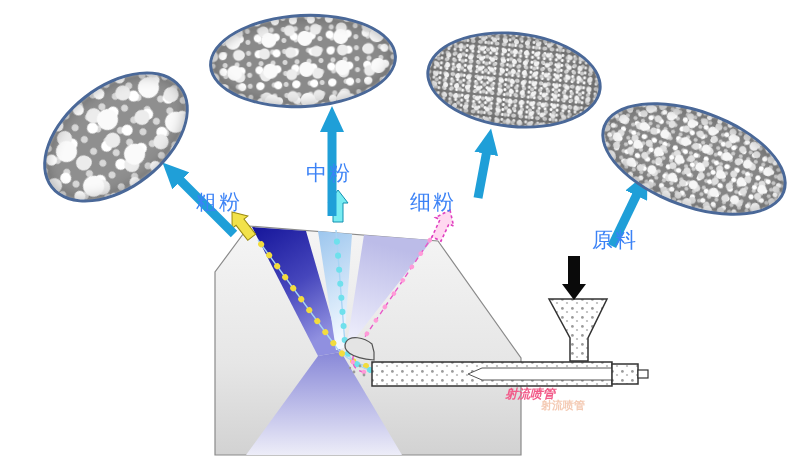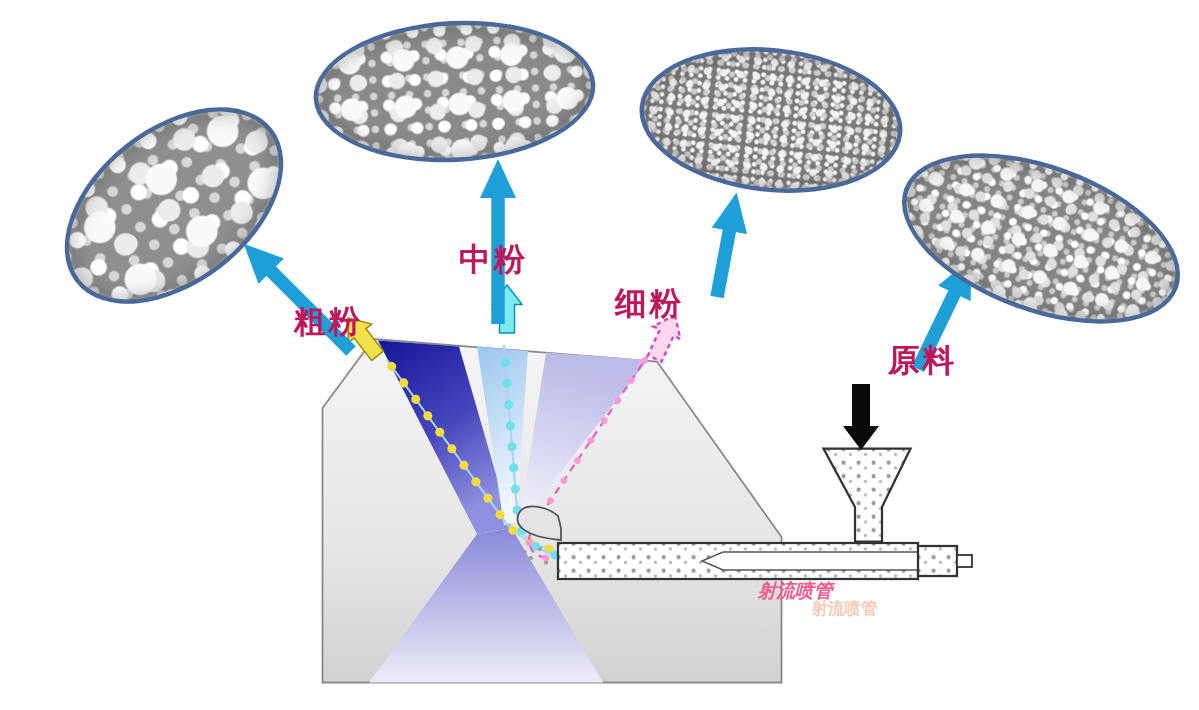--- a/index.html
+++ b/index.html
@@ -37,23 +37,23 @@
       background-position:1px 2px,4px 0px,2px 3px;}
   .m-raw{left:597px;top:110px;width:188px;height:92px;transform:rotate(20deg);
       background-color:#858585;
       background-image:
         radial-gradient(circle,#f6f6f6 0 4px,transparent 5px),
         radial-gradient(circle,#e0e0e0 0 3px,transparent 4px),
         radial-gradient(circle,#ffffff 0 2px,transparent 3px),
         radial-gradient(circle,#cccccc 0 1.5px,transparent 2.5px);
       background-size:22px 19px,15px 13px,11px 10px,8px 7px;
       background-position:3px 4px,9px 1px,1px 7px,5px 3px;}
-  .lbl{position:absolute;z-index:3;font-size:21px;font-weight:700;color:#be185d;
+  .lbl{position:absolute;z-index:3;font-size:21px;font-weight:400;color:#3b82f6;
        letter-spacing:2px;white-space:nowrap;}
-  .lbl-coarse{left:196px;top:200px;}
+  .lbl-coarse{left:196px;top:188px;}
   .lbl-medium{left:306px;top:159px;}
   .lbl-fine{left:410px;top:188px;}
   .lbl-raw{left:592px;top:226px;}
   .wm{position:absolute;z-index:3;font-weight:700;white-space:nowrap;font-family:Liberation Mono, monospace;}
   .wm-primary{left:505px;top:386px;font-size:12.5px;color:#f25c8a;font-style:italic;}
   .wm-secondary{left:541px;top:398px;font-size:11px;color:rgba(235,160,120,0.55);}
 </style>
 </head>
 <body>
 

